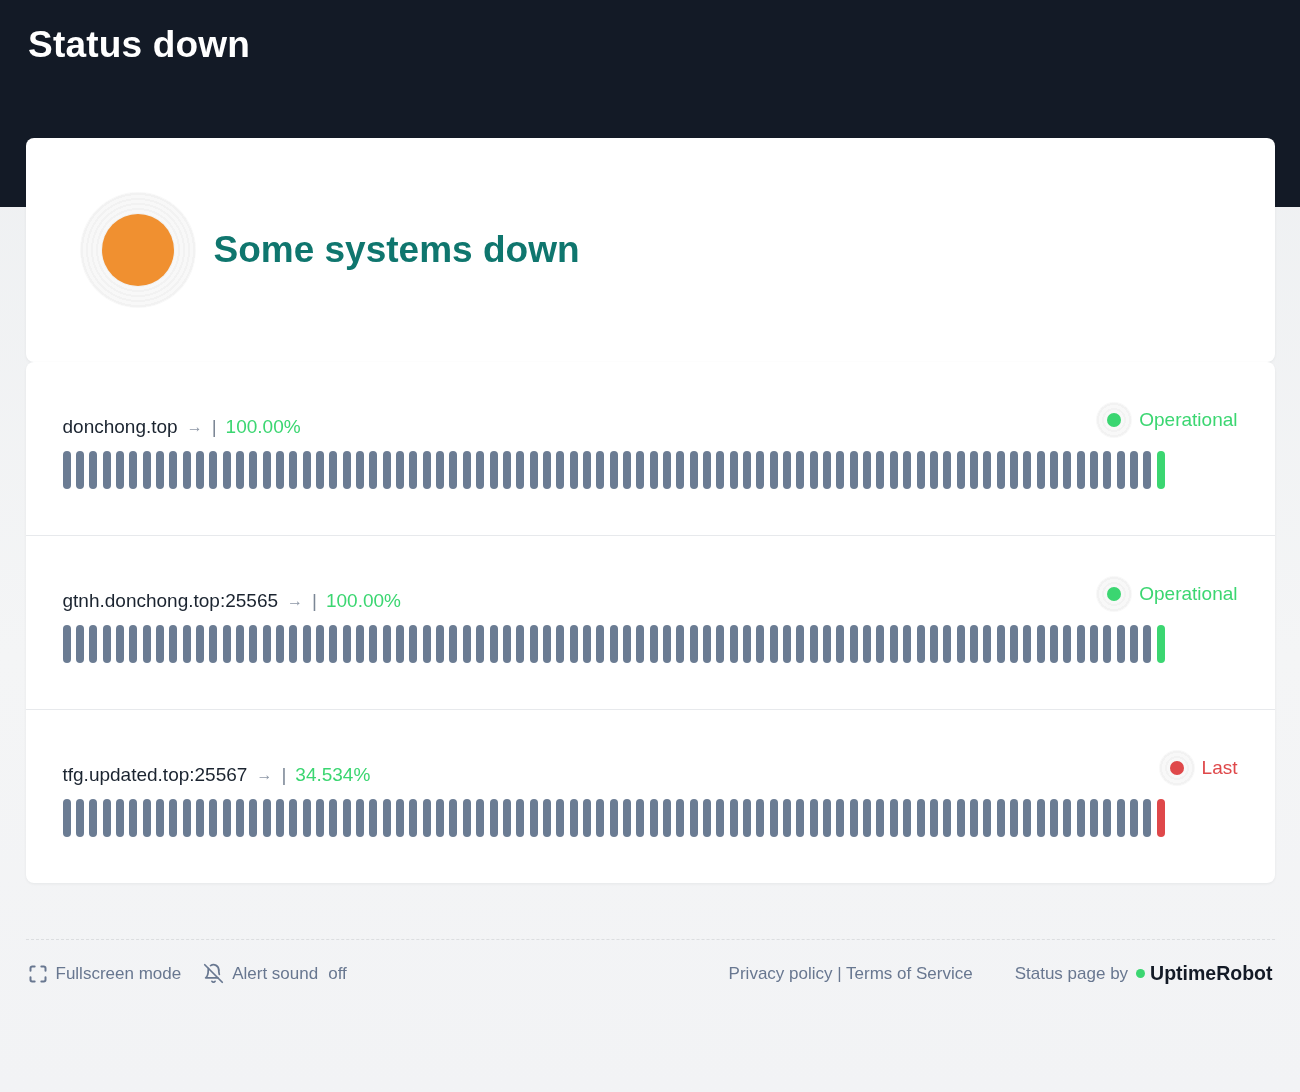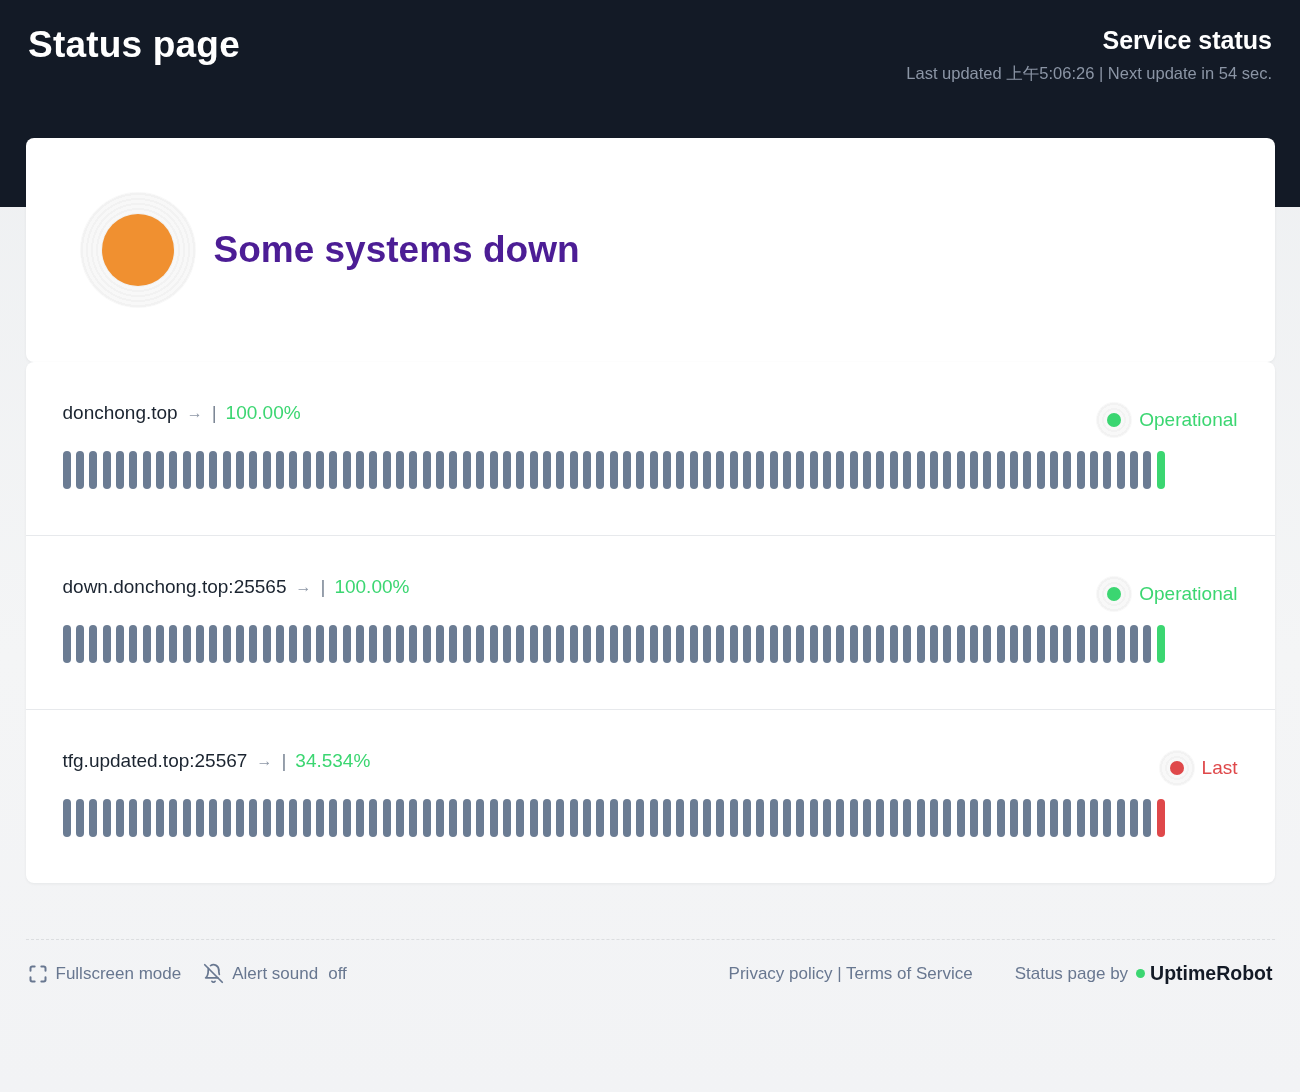--- a/index.html
+++ b/index.html
@@ -59,38 +59,38 @@
     align-items: center;
     justify-content: center;
     flex: none;
   }
   .halo.big { width: 116px; height: 116px; }
   .dot.big { width: 72px; height: 72px; border-radius: 50%; }
   .hero h2 {
     margin-left: 18px;
     font-size: 37px;
     font-weight: 700;
-    color: #4c1d95;
+    color: #0f766e;
   }
   .services-heading {
     margin: 62px 0 26px 2px;
     font-size: 29px;
     font-weight: 700;
     color: #131a26;
   }
   
   .service-row {
     padding: 40px 37px 46px 37px;
     border-bottom: 1px solid #e7e9ec;
   }
   .service-row:last-child { border-bottom: none; }
   .service-head {
     display: flex;
     justify-content: space-between;
-    align-items: flex-start;
+    align-items: flex-end;
   }
   .service-name-group {
     display: flex;
     align-items: center;
     font-size: 19px;
   }
   .service-name { color: #1b2430; cursor: pointer; }
   .svc-arrow { color: #8d97a6; font-size: 16px; margin: 0 9px 0 9px; }
   .svc-pipe { color: #7b8695; margin-right: 9px; font-size: 19px; }
   .svc-uptime { font-size: 19px; }
@@ -131,25 +131,21 @@
   .brand-dot {
     width: 9px; height: 9px; border-radius: 50%;
     margin: 0 5px 0 8px;
   }
   .brand-name { font-size: 19.5px; font-weight: 700; color: #131a26; }
 </style>
 </head>
 <body>
 
 <header class="topbar">
-  <h1>Status page</h1>
-  <div class="right">
-    <div class="svc-status">Service status</div>
-    <div class="updated">Last updated 上午5:06:26 | Next update in 54 sec.</div>
-  </div>
+  <h1>Status down</h1>
 </header>
 
 <main>
   <section class="card hero">
     <div class="halo big">
       <div class="dot big" style="background: rgb(240, 144, 48);"></div>
     </div>
     <h2>Some systems down</h2>
   </section>
 
@@ -254,21 +250,21 @@
           <div class="bar" style="background: rgb(107, 124, 147);"></div>
           <div class="bar" style="background: rgb(107, 124, 147);"></div>
           <div class="bar" style="background: rgb(107, 124, 147);"></div>
           <div class="bar" style="background: rgb(59, 214, 113);"></div>
         </div>
     </div>
 
     <div class="service-row">
       <div class="service-head">
         <div class="service-name-group">
-          <span class="service-name">down.donchong.top:25565</span>
+          <span class="service-name">gtnh.donchong.top:25565</span>
           <span class="svc-arrow">→</span>
           <span class="svc-pipe">|</span>
           <span class="svc-uptime" style="color: rgb(59, 214, 113);">100.00%</span>
         </div>
         <div class="badge">
           <div class="halo small">
             <div class="dot small" style="background: rgb(59, 214, 113);"></div>
           </div>
           <span class="badge-label" style="color: rgb(59, 214, 113);">Operational</span>
         </div>

